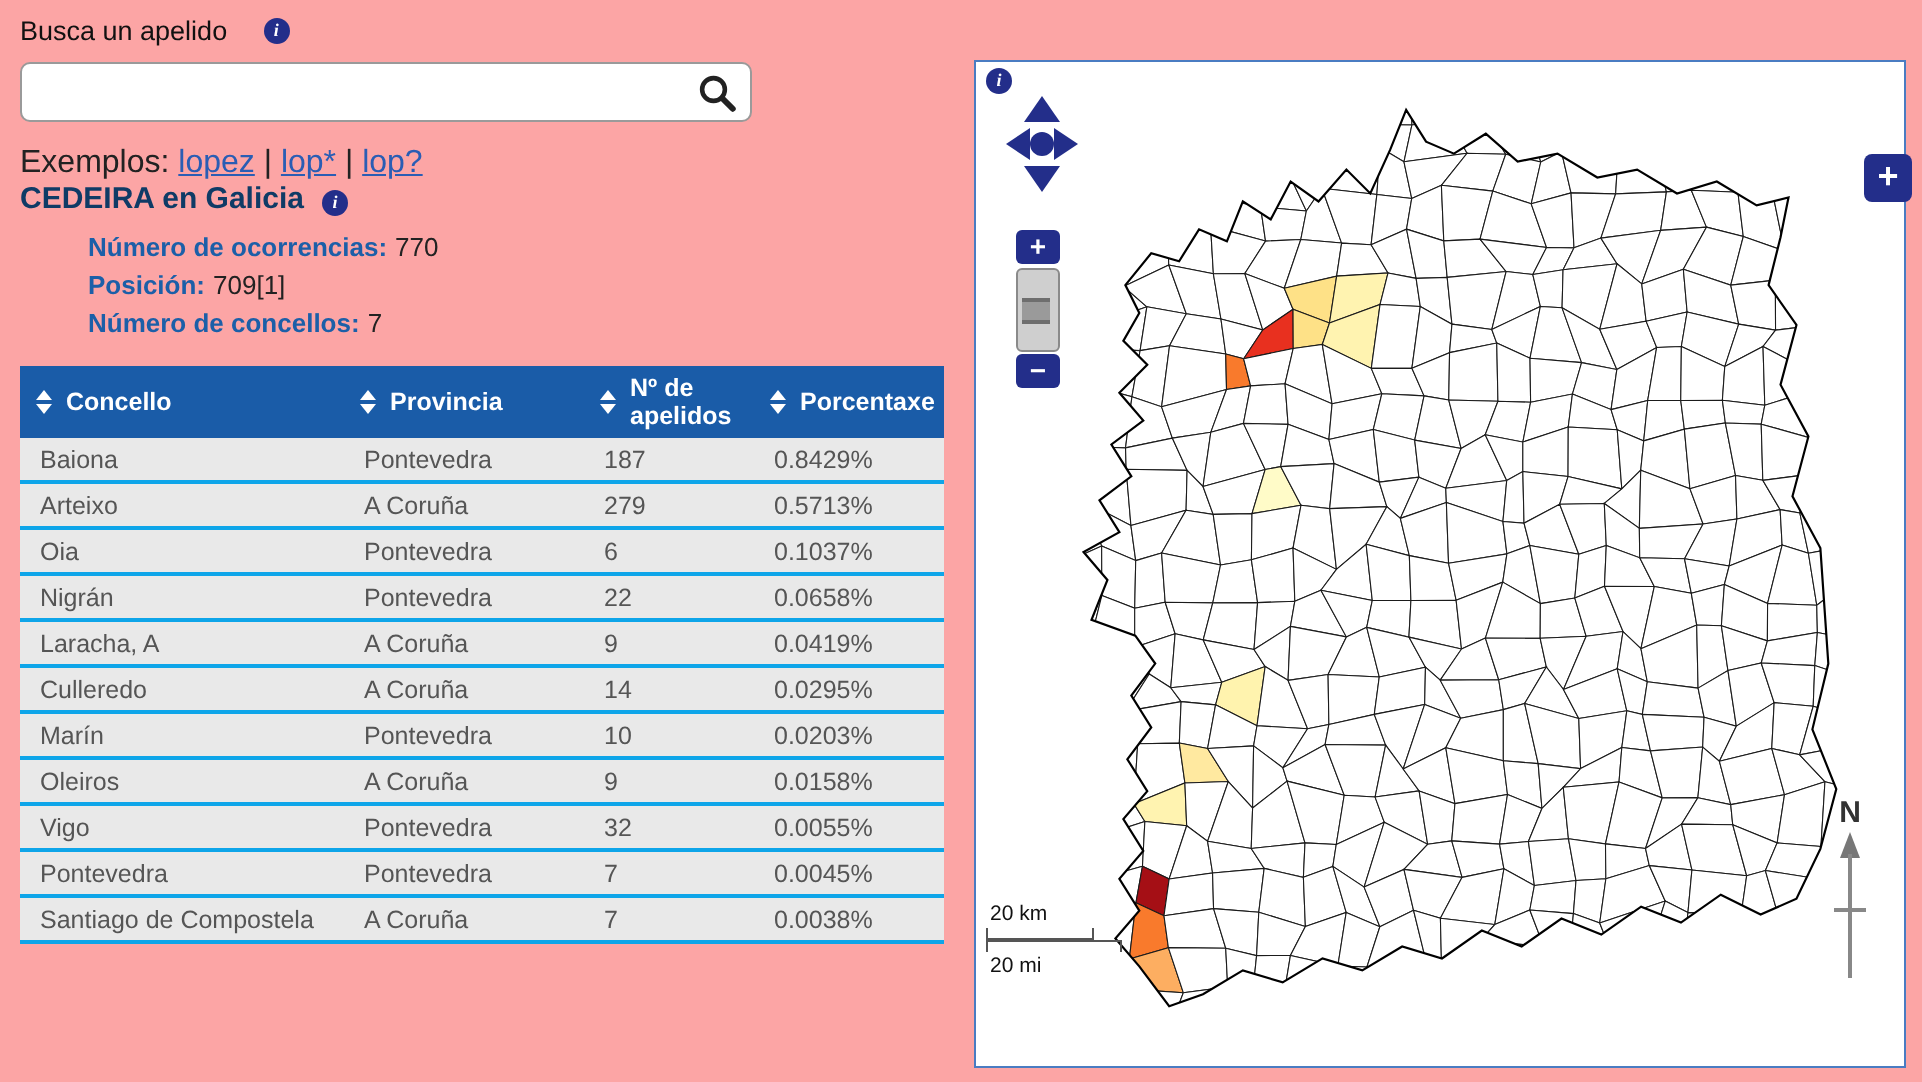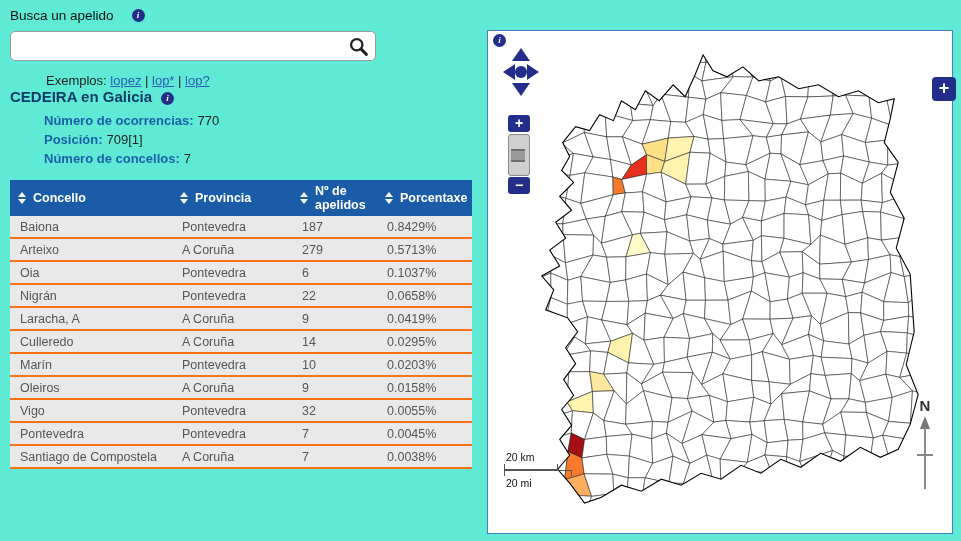--- a/index.html
+++ b/index.html
@@ -1,63 +1,63 @@
 <!DOCTYPE html>
 <html><head>
 <meta charset="utf-8">
 <style>
   html,body{margin:0;padding:0;background:#fff;}
-  .page{position:relative;width:961px;height:541px;overflow:hidden;background:#5eead4;
+  .page{position:relative;width:961px;height:541px;overflow:hidden;background:#fca5a5;
         font-family:"Liberation Sans",sans-serif;color:#222;}
   
   .left{position:absolute;left:10px;top:8px;width:466px;}
   .search-label-row{display:flex;align-items:center;font-size:13.5px;color:#111;}
   .search-label-row .info{margin-left:18px;}
   .info{display:inline-block;width:13px;height:13px;border-radius:50%;background:#232e8a;color:#fff;
         font:italic bold 9px/13px "Liberation Serif",serif;text-align:center;vertical-align:middle;cursor:pointer;}
   .search-box{margin-top:8px;width:352px;height:28px;border:1px solid #9a9a9a;border-radius:5px;
               display:flex;align-items:center;padding:0 6px;background:#fff;}
   .search-box input{flex:1;border:none;outline:none;font-size:14px;font-family:inherit;background:transparent;}
   .search-box svg{cursor:pointer;}
-  .examples{margin-top:12px;font-size:13px;color:#222;margin-left:36px;}
+  .examples{margin-top:12px;font-size:16px;color:#222;}
   .examples a{color:#2a5db4;text-decoration:underline;cursor:pointer;}
   .title-row{font-size:15px;font-weight:bold;color:#0f3b66;display:flex;align-items:flex-end;}
   .title-row .info{margin-left:9px;}
   .fields{margin-top:6px;}
   .field{font-size:13px;line-height:19px;padding-left:34px;}
   .flabel{font-weight:bold;color:#1c5fa8;}
   .fvalue{color:#222;margin-left:4px;}
   
   table.results{margin-top:12px;border-collapse:collapse;width:462px;font-size:12.5px;table-layout:fixed;}
   table.results th{background:#1a5ca8;color:#fff;font-weight:bold;text-align:left;height:36px;
                    padding:0 4px;vertical-align:middle;line-height:1.15;cursor:pointer;}
   .thflex{display:flex;align-items:center;}
   .sort{display:inline-flex;flex-direction:column;gap:2px;margin:0 7px 0 4px;flex:none;}
   .sort i{display:block;width:0;height:0;border-left:4px solid transparent;border-right:4px solid transparent;}
   .sort .u{border-bottom:5px solid #fff;}
   .sort .d{border-top:5px solid #fff;}
   table.results td{background:#e9e9e9;color:#555;padding:2px 6px 2px 10px;height:17px;
-                   border-bottom:2px solid #f97316;overflow:hidden;white-space:nowrap;margin-top:48px;}
+                   border-bottom:2px solid #0ea5e9;overflow:hidden;white-space:nowrap;margin-top:48px;}
   
   .map-panel{position:absolute;left:487px;top:30px;width:466px;height:504px;background:#fff;
              border:1px solid #4a7cc2;box-sizing:border-box;}
   .map-panel svg.mapsvg{position:absolute;left:0;top:0;width:464px;height:502px;}
   .map-info{position:absolute;left:5px;top:3px;z-index:5;}
   .pan-control{position:absolute;left:13px;top:16px;z-index:5;cursor:pointer;}
   .zoom-btn{position:absolute;left:20px;width:22px;height:17px;background:#232e8a;border-radius:3px;
             color:#fff;font-weight:bold;font-size:14px;line-height:16px;text-align:center;z-index:5;cursor:pointer;}
   .zoom-in{top:84px;}
   .zoom-out{top:146px;}
   .zoom-slider{position:absolute;left:20px;top:103px;width:20px;height:40px;background:#cfcfcf;
                border:1px solid #8a8a8a;border-radius:3px;z-index:5;}
   .zoom-handle{position:absolute;left:2px;top:14px;width:14px;height:9px;background:#9a9a9a;
                border-top:2px solid #6e6e6e;border-bottom:2px solid #6e6e6e;cursor:pointer;}
   .expand-btn{position:absolute;right:-4px;top:46px;width:24px;height:24px;background:#232e8a;border-radius:4px;
               color:#fff;font-size:18px;font-weight:bold;line-height:23px;text-align:center;z-index:6;cursor:pointer;}
-  .scaleline{position:absolute;left:16px;top:419px;z-index:5;font-size:10.5px;color:#111;}
+  .scaleline{position:absolute;left:5px;top:419px;z-index:5;font-size:10.5px;color:#111;}
   .sl-km{width:52px;height:5px;border:1px solid #555;border-top:none;}
   .sl-mi{width:66px;height:5px;border:1px solid #555;border-bottom:none;}
   .sl-label{margin:1px 0 1px 2px;}
   .north{position:absolute;left:424px;top:366px;z-index:5;}
 </style>
 </head>
 <body>
 
 <div class="page">
 

